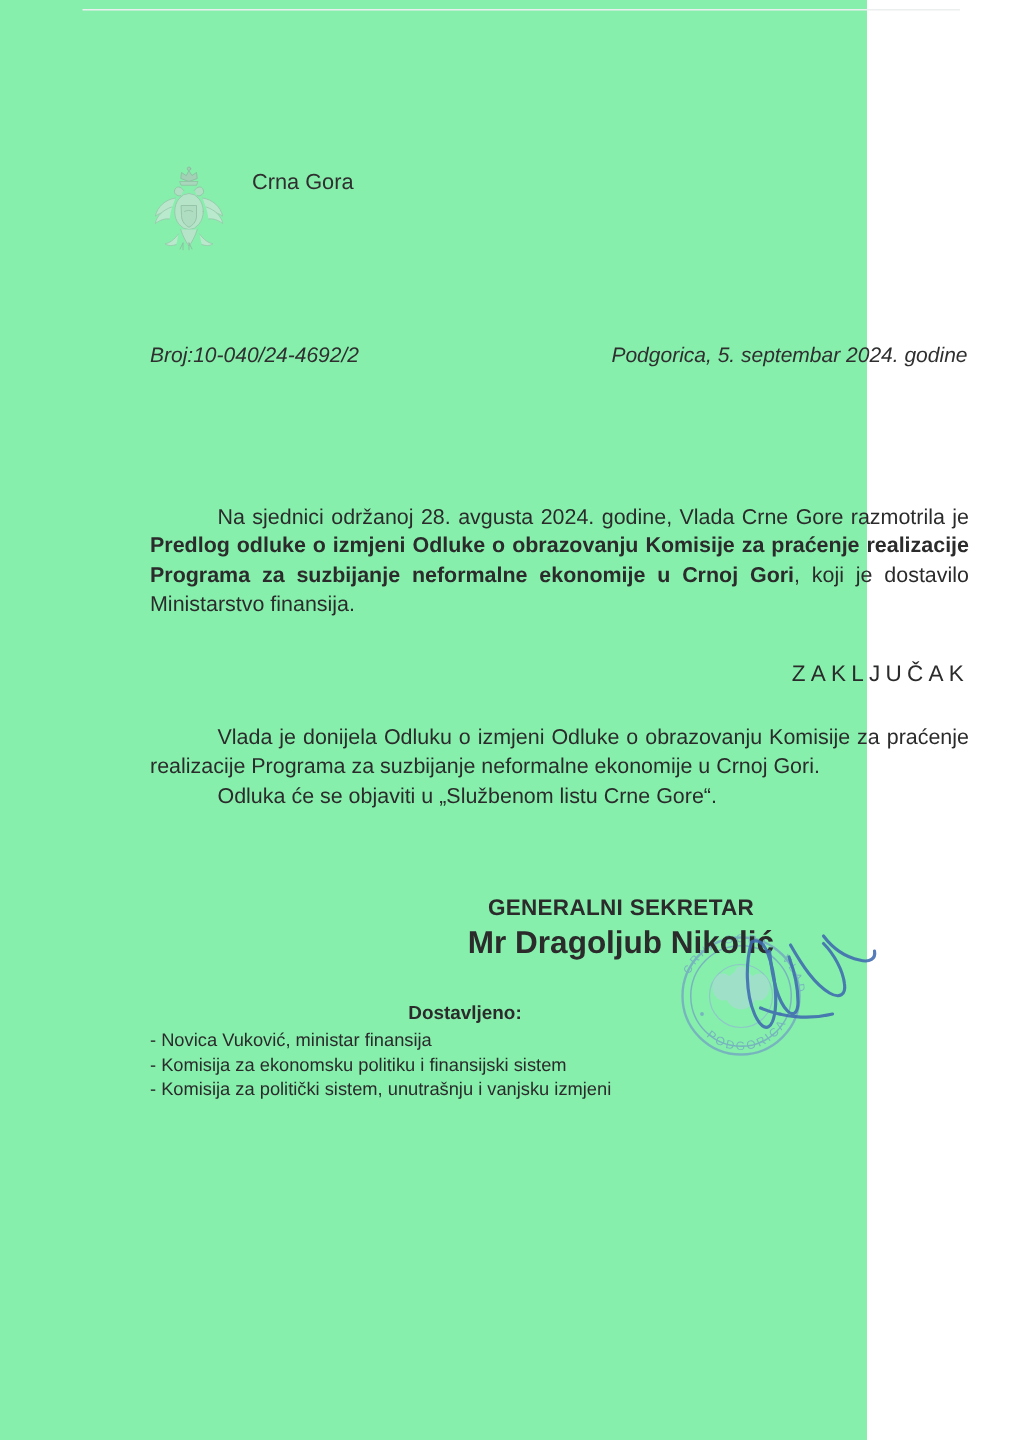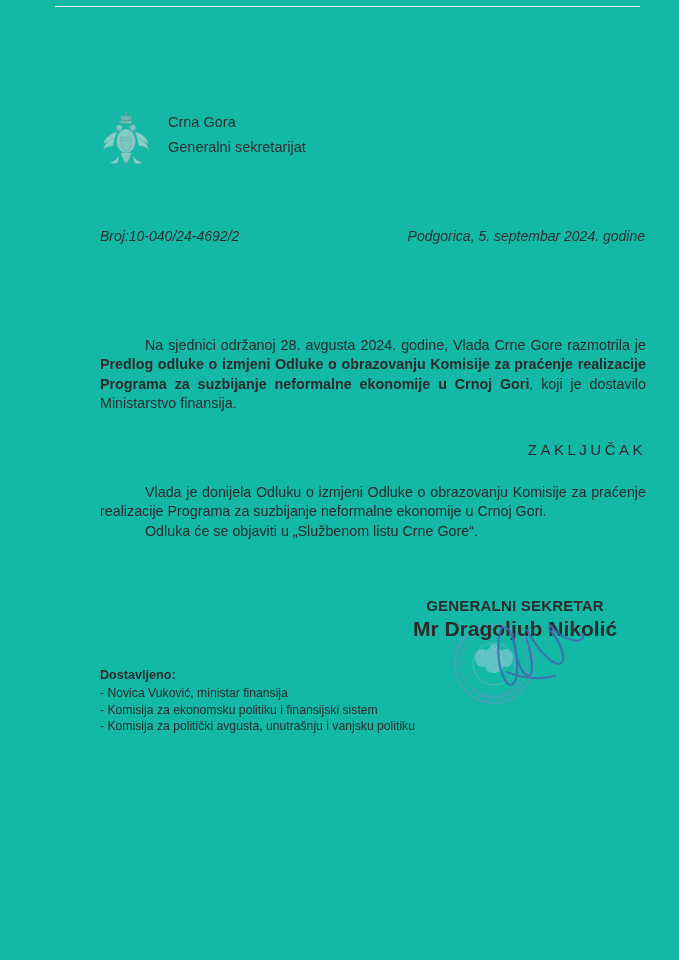--- a/index.html
+++ b/index.html
@@ -13,23 +13,23 @@
     position: relative;
     font-family: "Liberation Sans", sans-serif;
     color: #2b2b2b;
     overflow: hidden;
   }
 
   
   #page {
     position: absolute;
     left: 0; top: 0;
-    width: 679px;
+    width: 578px;
     height: 960px;
-    background: #14b8a6;
+    background: #86efac;
     box-sizing: border-box;
   }
   #page-top-rule {
     position: absolute;
     left: 55px;
     top: 6px;
     width: 585px;
     height: 1px;
     background: #eceff0;
   }
@@ -152,20 +152,21 @@
     position: absolute;
     left: 100px;
     top: 668px;
     width: 420px;
   }
   #dostavljeno-title {
     font-size: 12.6px;
     font-weight: bold;
     color: #2b2b2b;
     margin-bottom: 3px;
+    text-align: center;
   }
   .dost-item {
     font-size: 12.2px;
     line-height: 16.5px;
     color: #2b2b2b;
     white-space: nowrap;
   }
 </style>
 </head>
 <body>
@@ -199,21 +200,20 @@
         <path d="M45 86 c3 10 8 18 11 22 c3 -4 8 -12 11 -22" fill="#dcdce0" stroke="#a0a0a4"></path>
         <path d="M42 92 c-6 8 -12 12 -18 13 c4 3 10 3 15 1" fill="#e4e4e8" stroke="#a6a6aa"></path>
         <path d="M70 92 c6 8 12 12 18 13 c-4 3 -10 3 -15 1" fill="#e4e4e8" stroke="#a6a6aa"></path>
 
         <path d="M48 104 l-4 8 m4 -8 l0 9 m8 -9 l4 8 m-4 -8 l0 9"></path>
       </g>
     </svg>
 
     <div id="letterhead-text">
       <div class="lh-line">Crna Gora</div>
-      <div class="lh-line">Generalni sekretarijat</div>
     </div>
   </div>
 
   <div id="ref-row">
     <div id="ref-number">Broj:10-040/24-4692/2</div>
     <div id="ref-place-date">Podgorica, 5. septembar 2024. godine</div>
   </div>
 
   <div id="body-block">
 
@@ -266,16 +266,16 @@
       <path d="M40 22 c8 14 16 26 26 32 c7 4 11 1 10 -6 c-1 -9 -7 -20 -14 -27"></path>
       <path d="M62 16 c6 8 14 14 24 16 c7 2 11 -1 10 -6"></path>
       <path d="M20 64 c14 6 32 8 48 4"></path>
     </g>
   </svg>
 
   <div id="dostavljeno">
     <div id="dostavljeno-title">Dostavljeno:</div>
     <div class="dost-item">- Novica Vuković, ministar finansija</div>
     <div class="dost-item">- Komisija za ekonomsku politiku i finansijski sistem</div>
-    <div class="dost-item">- Komisija za politički avgusta, unutrašnju i vanjsku politiku</div>
+    <div class="dost-item">- Komisija za politički sistem, unutrašnju i vanjsku izmjeni</div>
   </div>
 
 </div>
 
 </body></html>

